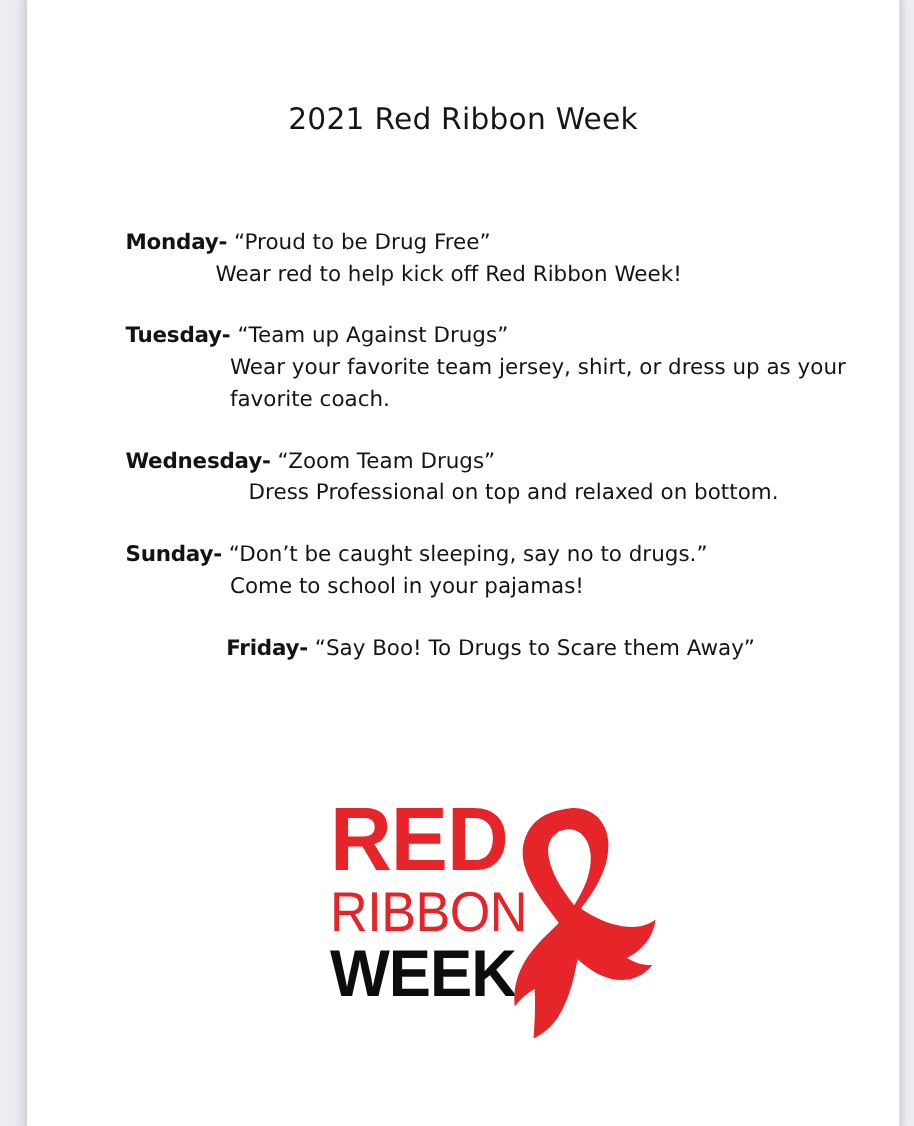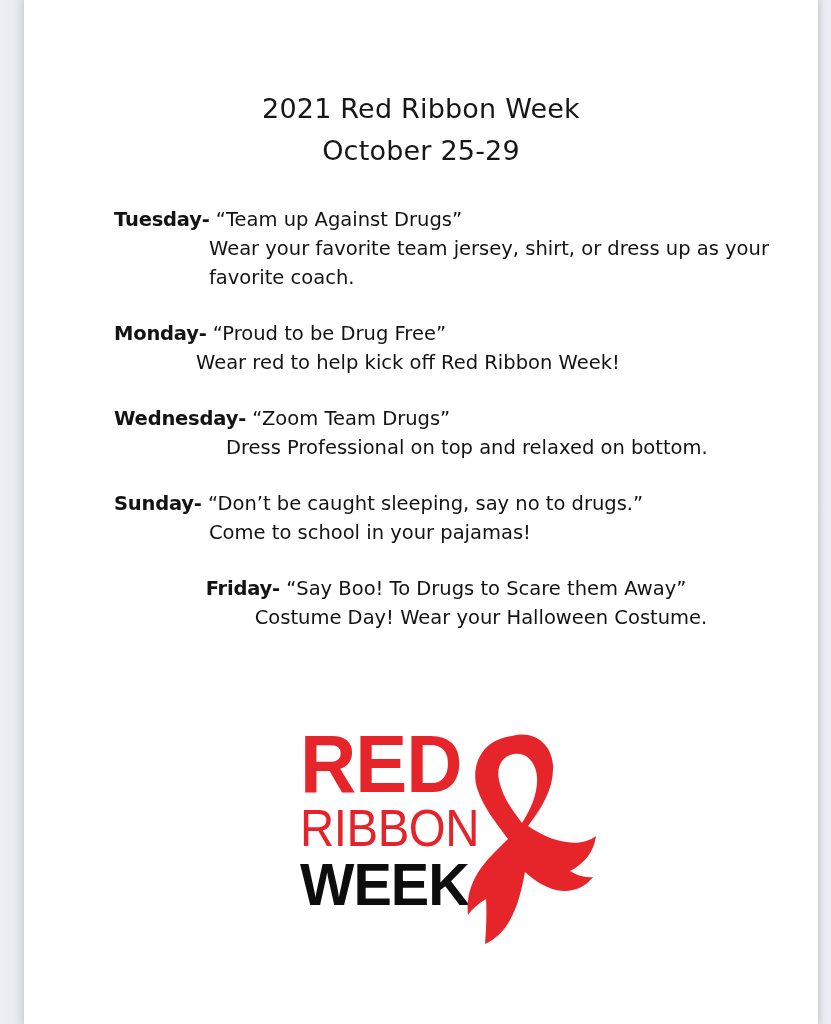--- a/index.html
+++ b/index.html
@@ -159,64 +159,62 @@
 
 <div id="screen">
 
   <div class="gutter left"></div>
   <div class="gutter right"></div>
 
   <div class="page">
 
     <div class="title-block">
       <div class="title-line">2021 Red Ribbon Week</div>
-      <div class="title-line">October 25-29</div>
     </div>
 
     <div class="schedule">
+
+      <div class="day-block">
+        <div class="day-headline">
+          <span class="day-label">Monday-</span>
+          <span class="day-theme">“Proud to be Drug Free”</span>
+        </div>
+        <div class="day-detail">Wear red to help kick off Red Ribbon Week!</div>
+      </div>
 
       <div class="day-block">
         <div class="day-headline">
           <span class="day-label">Tuesday-</span>
           <span class="day-theme">“Team up Against Drugs”</span>
         </div>
         <div class="day-detail indent-wide">Wear your favorite team jersey, shirt, or dress up as your</div>
         <div class="day-detail indent-wide">favorite coach.</div>
       </div>
 
       <div class="day-block">
         <div class="day-headline">
-          <span class="day-label">Monday-</span>
-          <span class="day-theme">“Proud to be Drug Free”</span>
-        </div>
-        <div class="day-detail">Wear red to help kick off Red Ribbon Week!</div>
-      </div>
-
-      <div class="day-block">
-        <div class="day-headline">
           <span class="day-label">Wednesday-</span>
           <span class="day-theme">“Zoom Team Drugs”</span>
         </div>
         <div class="day-detail indent-extra">Dress Professional on top and relaxed on bottom.</div>
       </div>
 
       <div class="day-block">
         <div class="day-headline">
           <span class="day-label">Sunday-</span>
           <span class="day-theme">“Don’t be caught sleeping, say no to drugs.”</span>
         </div>
         <div class="day-detail indent-wide">Come to school in your pajamas!</div>
       </div>
 
       <div class="day-block">
         <div class="day-headline">
           <span class="day-label">Friday-</span>
           <span class="day-theme">“Say Boo! To Drugs to Scare them Away”</span>
         </div>
-        <div class="day-detail indent-narrow">Costume Day! Wear your Halloween Costume.</div>
       </div>
 
     </div>
 
     <div class="logo">
 
       <div class="logo-wordmark">
         <span class="wm-red">RED</span>
         <span class="wm-ribbon">RIBBON</span>
         <span class="wm-week">WEEK</span>

